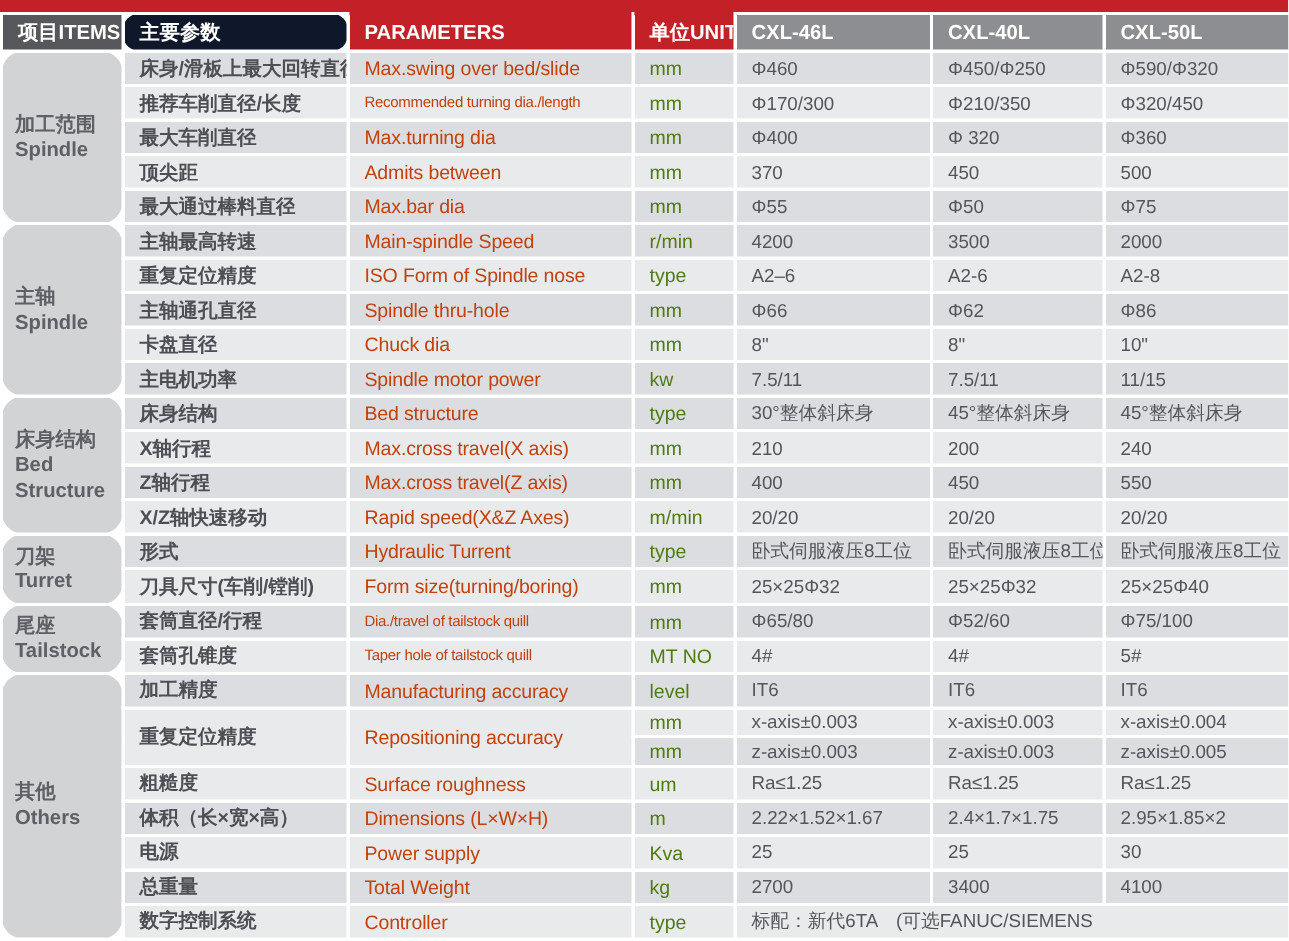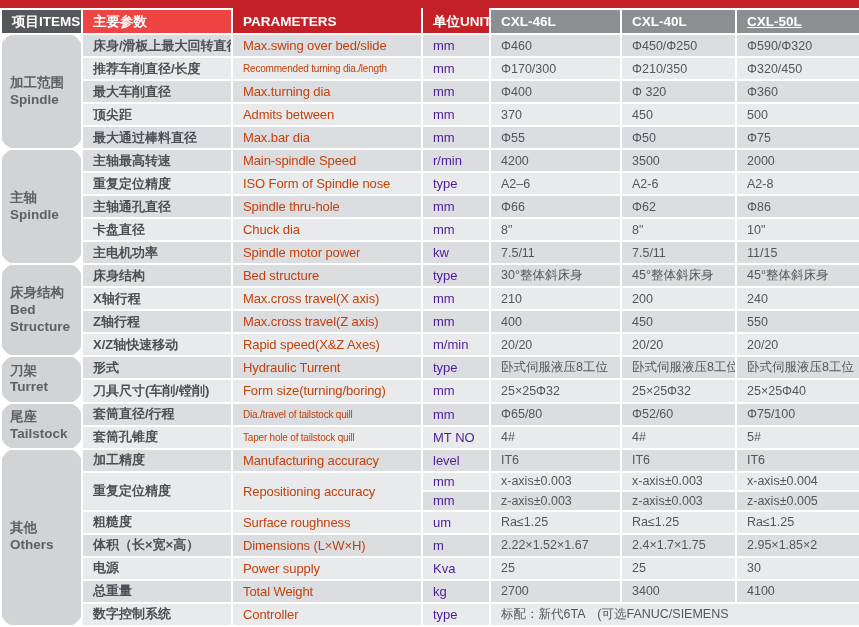--- a/index.html
+++ b/index.html
@@ -22,21 +22,21 @@
   th.h-dark{}
   th.h-red{}
   th.h-gray{}
   td.group{
     font-weight:bold;font-size:13.5px;color:#5f6065;
     white-space:normal;line-height:1.25;padding-left:8px;
   }
   td.cn{font-weight:bold;font-size:13px;color:#4e4f54;}
   td.en{font-size:13px;color:#c2410c;letter-spacing:-0.1px;}
   td.en.condensed{font-size:10px;letter-spacing:-0.2px;}
-  td.unit{font-size:13px;color:#4c1d95;margin-left:35px;}
+  td.unit{font-size:13px;color:#4d7c0f;margin-left:35px;}
   td.val{font-size:12.5px;color:#55565b;}
   tr.stripe-dark td{background:#dcdde0;}
   tr.stripe-light td{background:#e9eaeb;}
   td.group{background:#d2d3d5 !important;border-radius:15px;}
 </style>
 </head>
 <body>
 
 <div class="canvas">
   <div class="red-bar" style="background: rgb(195, 33, 39);"></div>
@@ -46,26 +46,26 @@
         <col style="width:150px">
         <col style="width:190px">
       <col style="width:68px">
         <col style="width:131px">
         <col style="width:115px">
         <col style="width:124px">
     </colgroup>
     <thead>
       <tr>
         <th class="h-dark" style="background: rgb(86, 87, 90);">项目ITEMS</th>
-        <th class="h-dark" style="background: #ef4444;">主要参数</th>
+        <th class="h-dark" style="background: #0f172a; border-radius: 11px;">主要参数</th>
         <th class="h-red" style="background: rgb(195, 33, 39); border-top-color: rgb(195, 33, 39); margin-left: 36px;">PARAMETERS</th>
         <th class="h-red" style="background: rgb(195, 33, 39); border-top-color: rgb(195, 33, 39);">单位UNIT</th>
         <th class="h-gray" style="background: rgb(140, 142, 145);">CXL-46L</th>
         <th class="h-gray" style="background: rgb(140, 142, 145);">CXL-40L</th>
-        <th class="h-gray" style="background: rgb(140, 142, 145); text-decoration: underline;">CXL-50L</th>
+        <th class="h-gray" style="background: rgb(140, 142, 145);">CXL-50L</th>
       </tr>
     </thead>
     <tbody id="tbody">
         <tr class="stripe-dark">
           <td class="group" rowspan="5">
             <div>加工范围</div>
             <div>Spindle</div>
           </td>
           <td class="cn">床身/滑板上最大回转直径</td>
           <td class="en">Max.swing over bed/slide</td>

